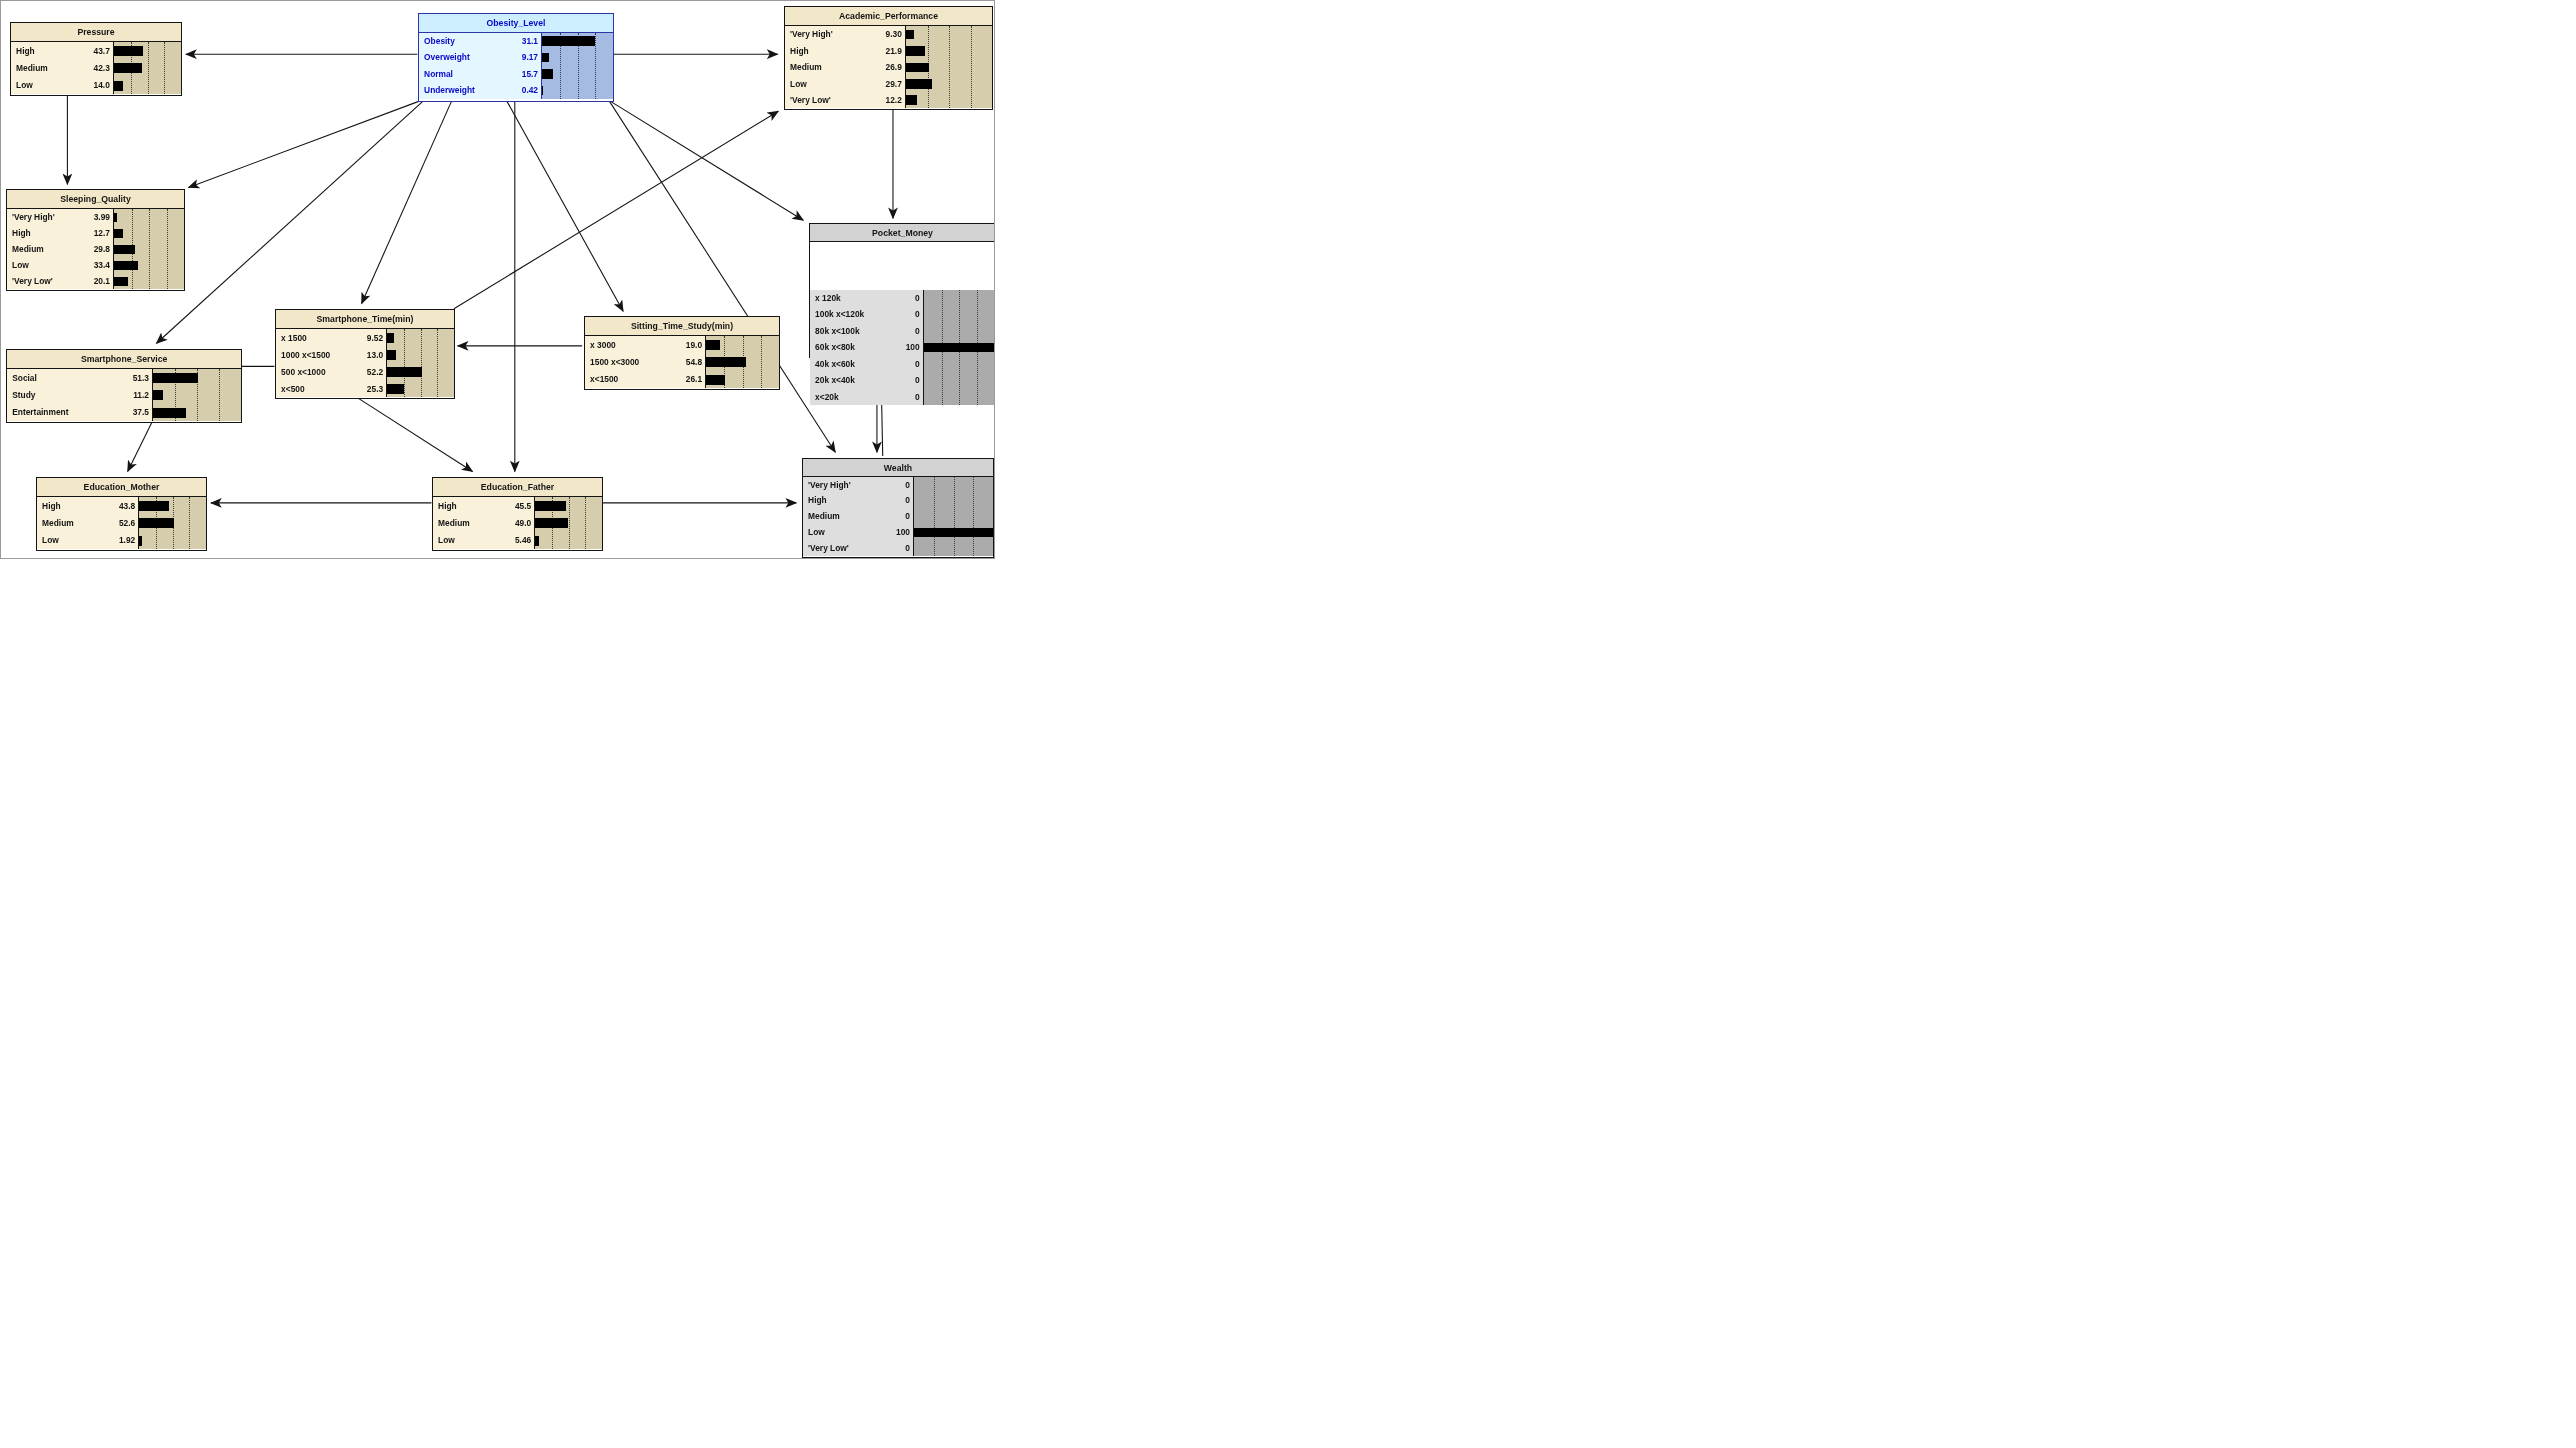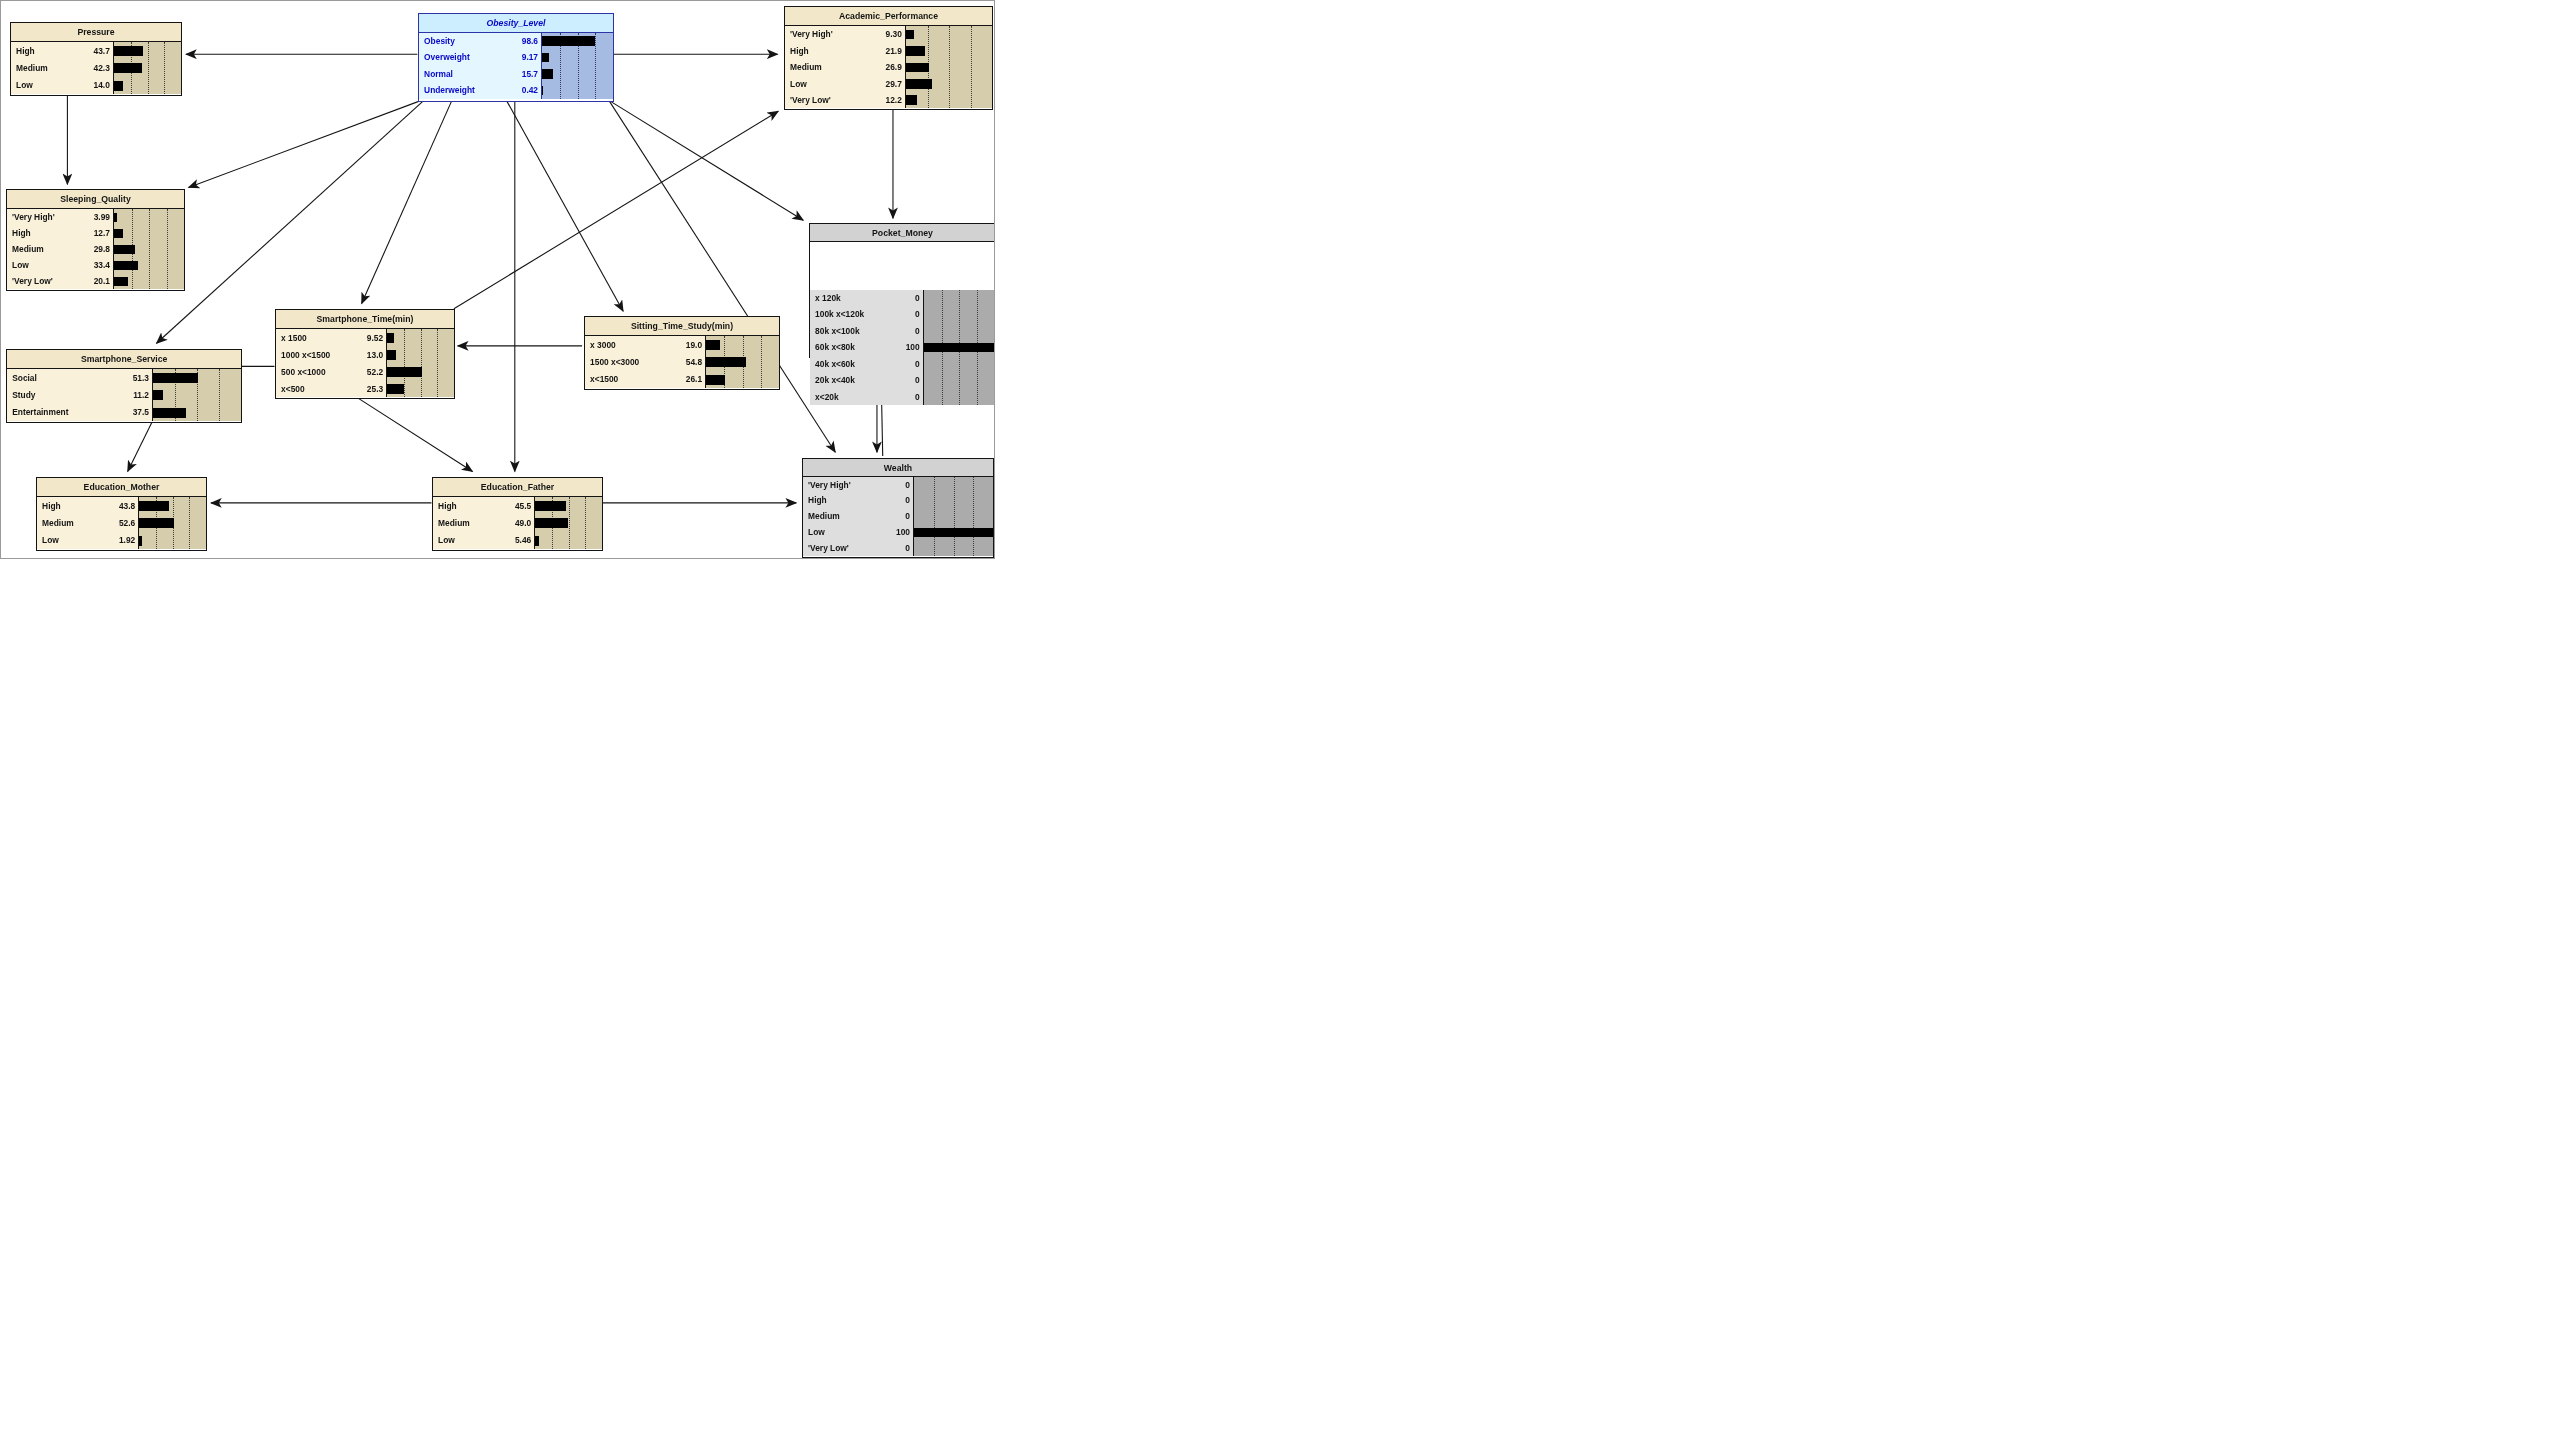--- a/index.html
+++ b/index.html
@@ -103,26 +103,26 @@
             <div class="bar-row">
               <div class="bar" style="width: 42.3%;"></div>
             </div>
             <div class="bar-row">
               <div class="bar" style="width: 14%;"></div>
             </div>
           </div>
         </div>
       </div>
       <div class="node blue" style="left: 417px; top: 11.6px; width: 196px; height: 89px;">
-        <div class="node-title" style="height: 19.3px; font-style: italic;">Obesity_Level</div>
+        <div class="node-title" style="height: 19.3px;">Obesity_Level</div>
         <div class="node-body" style="height: 66px;">
           <div class="labels" style="width: 63%;">
             <div class="row">
               <span>Obesity</span>
-              <span class="val">98.6</span>
+              <span class="val">31.1</span>
             </div>
             <div class="row">
               <span>Overweight</span>
               <span class="val">9.17</span>
             </div>
             <div class="row">
               <span>Normal</span>
               <span class="val">15.7</span>
             </div>
             <div class="row">

